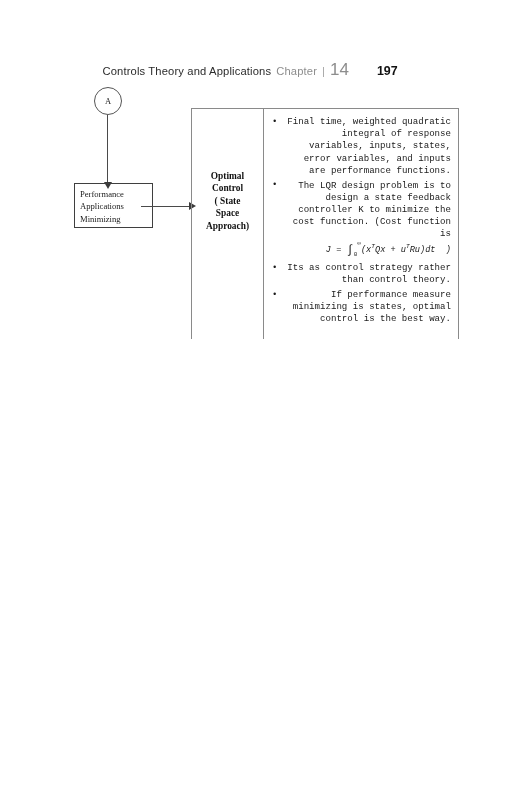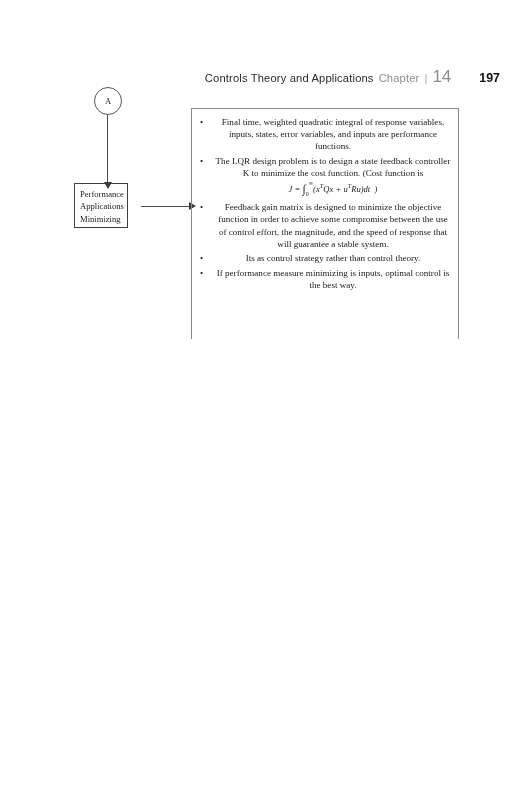--- a/index.html
+++ b/index.html
@@ -12,27 +12,27 @@
     height: 800px;
     position: relative;
     font-family: "Liberation Serif", "DejaVu Serif", serif;
     color: #1a1a1a;
     overflow: hidden;
   }
 
   
   .page-header {
     position: absolute;
-    top: 52px;
+    top: 45px;
     left: 0;
     width: 531px;
     height: 22px;
     display: flex;
     align-items: baseline;
-    justify-content: flex-end;
+    justify-content: center;
     padding-right: 31px;
     box-sizing: border-box;
     white-space: nowrap;
   }
   .hdr-title {
     font-family: "Liberation Sans", "DejaVu Sans", sans-serif;
     font-size: 11.2px;
     color: #2b2b2b;
     letter-spacing: 0.15px;
   }
@@ -99,21 +99,21 @@
     border-left: 4px solid transparent;
     border-right: 4px solid transparent;
     border-top: 7px solid #3a3a3a;
   }
 
   
   .process-box {
     position: absolute;
     left: 74px;
     top: 183px;
-    width: 54px;
+    width: 79px;
     height: 45px;
     border: 1px solid #3f3f3f;
     box-sizing: border-box;
     padding: 4px 0 0 5px;
     font-size: 8.6px;
     line-height: 12.3px;
     color: #1a1a1a;
   }
   .process-box .pline { display: block; white-space: nowrap; }
 
@@ -179,21 +179,22 @@
     padding: 0;
     list-style: none;
   }
   ul.bullets > li {
     position: relative;
     padding-left: 17px;
     margin: 0 0 2.5px 0;
     font-size: 9.1px;
     line-height: 12.2px;
     color: #1a1a1a;
-    text-align: center;
+    text-align: right;
+    font-family: Liberation Mono, monospace;
   }
   ul.bullets > li::before {
     content: "\2022";
     position: absolute;
     left: 2px;
     top: -0.5px;
     font-size: 9px;
     color: #1a1a1a;
   }
   .formula {
@@ -239,35 +240,39 @@
 <div class="process-box">
   <span class="pline">Performance</span>
   <span class="pline">Applications</span>
   <span class="pline">Minimizing</span>
 </div>
 
 <div class="arrow-horz"></div>
 
 <div class="info-table">
 
+  <div class="cell-label">
+    <span class="lline">Optimal</span>
+    <span class="lline">Control</span>
+    <span class="lline">( State</span>
+    <span class="lline">Space</span>
+    <span class="lline">Approach)</span>
+  </div>
 
   <div class="cell-body">
     <ul class="bullets">
       <li>
         <span>Final time, weighted quadratic integral of response variables, inputs, states, error variables, and inputs are performance functions.</span>
       </li>
       <li>
         <span>The LQR design problem is to design a state feedback controller K to minimize the cost function. (Cost function is</span>
         <span class="formula"><var>J</var> = <span class="intg">∫</span><sub>0</sub><sup class="lim">∞</sup>(<var>x</var><sup class="tt">T</sup><var>Qx</var> + <var>u</var><sup class="tt">T</sup><var>Ru</var>)<var>dt</var> &nbsp;)</span>
       </li>
       <li>
-        <span>Feedback gain matrix is designed to minimize the objective function in order to achieve some compromise between the use of control effort, the magnitude, and the speed of response that will guarantee a stable system.</span>
-      </li>
-      <li>
         <span>Its as control strategy rather than control theory.</span>
       </li>
       <li>
-        <span>If performance measure minimizing is inputs, optimal control is the best way.</span>
+        <span>If performance measure minimizing is states, optimal control is the best way.</span>
       </li>
     </ul>
   </div>
 
 </div>
 
 </body></html>

